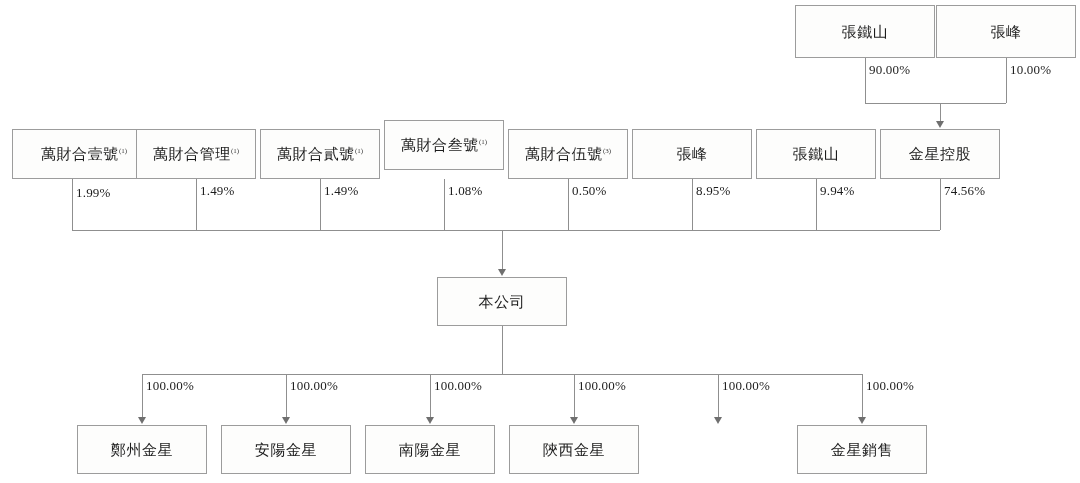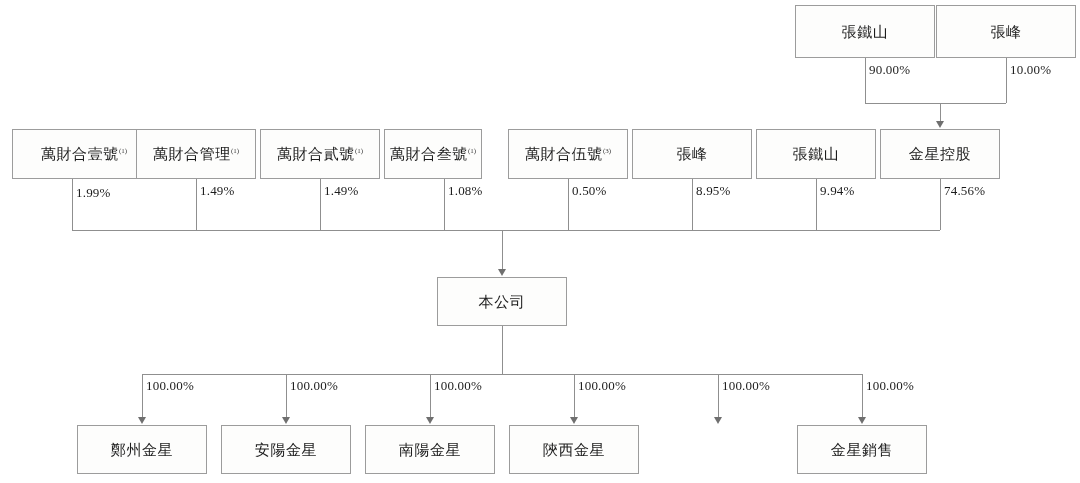--- a/index.html
+++ b/index.html
@@ -83,21 +83,21 @@
     <div class="pct" style="left: 1010px; top: 62px;">10.00%</div>
     <div class="node" style="left: 12px; top: 129px; width: 144px; height: 50px;">
       <span class="label">萬財合壹號<sup>(1)</sup></span>
     </div>
     <div class="node" style="left: 136px; top: 129px; width: 120px; height: 50px;">
       <span class="label">萬財合管理<sup>(1)</sup></span>
     </div>
     <div class="node" style="left: 260px; top: 129px; width: 120px; height: 50px;">
       <span class="label">萬財合貳號<sup>(1)</sup></span>
     </div>
-    <div class="node" style="left: 384px; top: 129px; width: 98px; height: 50px; text-align: center;">
+    <div class="node" style="left: 384px; top: 120px; width: 120px; height: 50px; text-align: center;">
       <span class="label">萬財合叁號<sup>(1)</sup></span>
     </div>
     <div class="node" style="left: 508px; top: 129px; width: 120px; height: 50px;">
       <span class="label">萬財合伍號<sup>(3)</sup></span>
     </div>
     <div class="node" style="left: 632px; top: 129px; width: 120px; height: 50px;">
       <span class="label">張峰</span>
     </div>
     <div class="node" style="left: 756px; top: 129px; width: 120px; height: 50px;">
       <span class="label">張鐵山</span>

